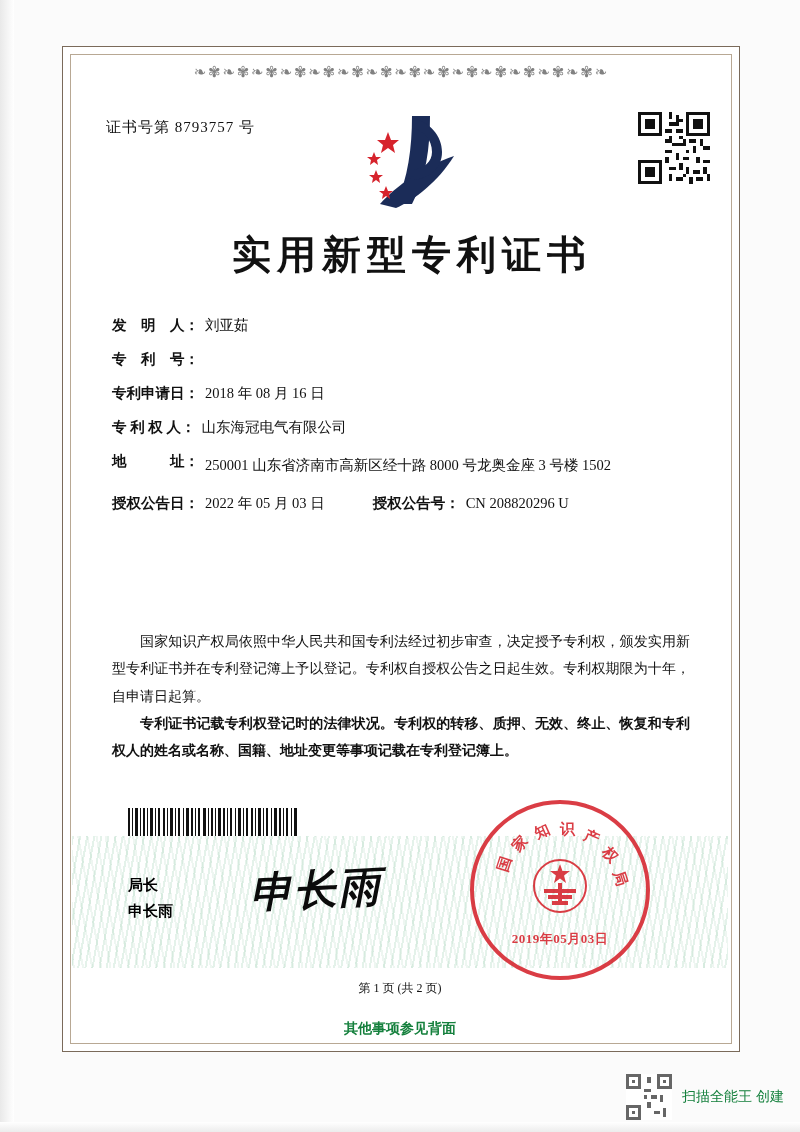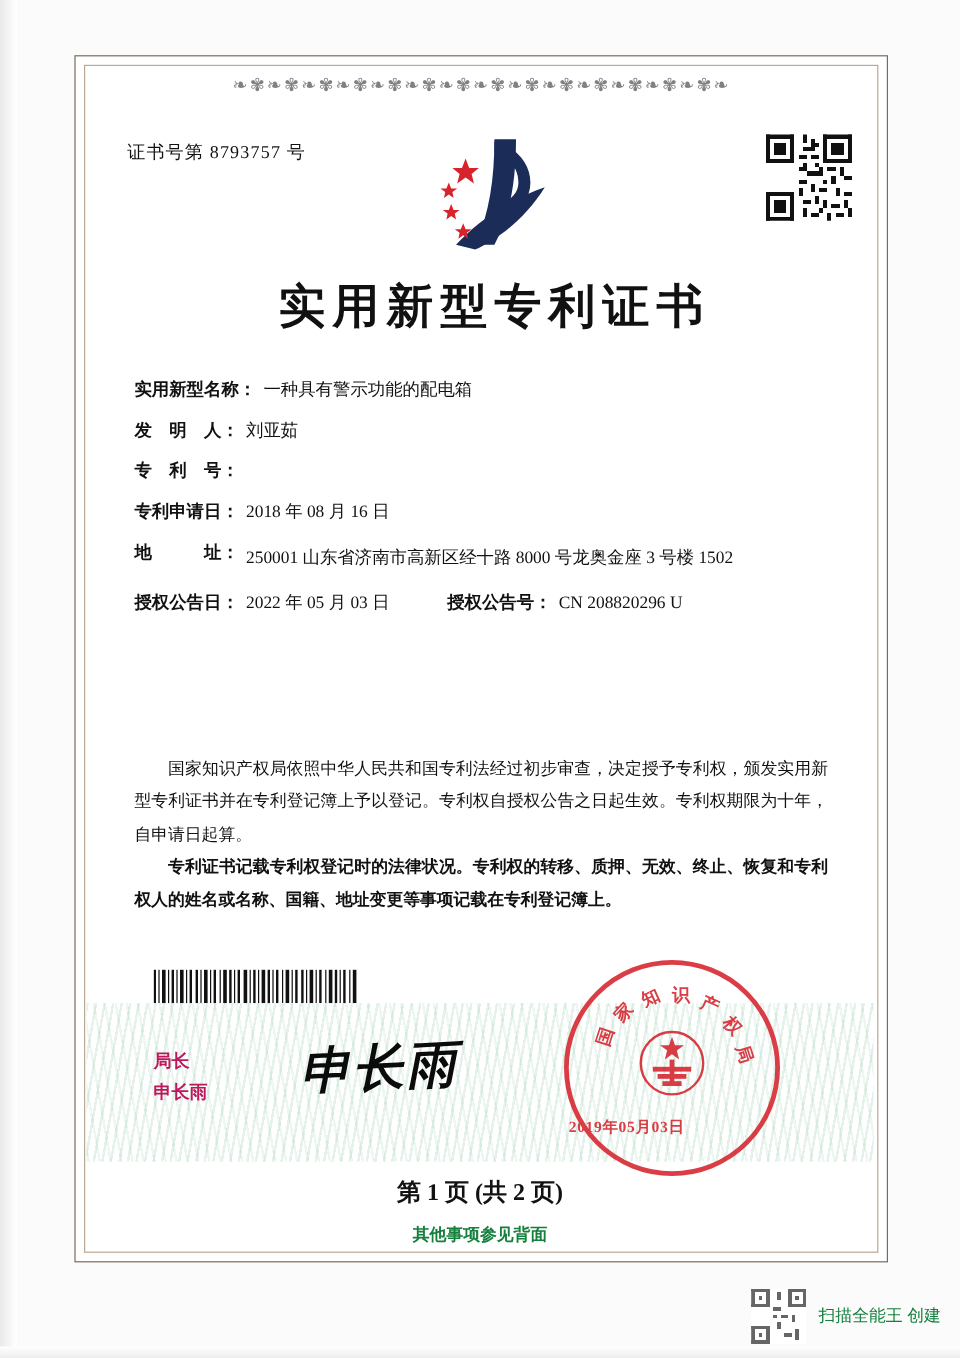--- a/index.html
+++ b/index.html
@@ -146,21 +146,21 @@
     width: 170px; height: 28px;
   }
 
   
   .sig-label {
     position: absolute;
     left: 128px; top: 872px;
     font-size: 15px;
     font-weight: bold;
     line-height: 1.75;
-    color: #be185d;
+    color: #000000;
   }
   .sig-hand {
     position: absolute;
     left: 250px; top: 862px;
     font-size: 42px;
     font-family: "DejaVu Serif", serif;
     font-style: italic;
     font-weight: bold;
     color: #0b0b0b;
     letter-spacing: 2px;
@@ -191,20 +191,21 @@
   }
   .seal .emblem {
     position: absolute;
     left: 50%; top: 52px;
     transform: translateX(-50%);
     width: 64px; height: 60px;
   }
   .seal .seal-date {
     position: absolute;
     left: 0; right: 0; bottom: 28px;
+    text-align: center;
     font-size: 13px;
     font-weight: bold;
     letter-spacing: .5px;
   }
 
   
   .guilloche {
     position: absolute;
     left: 72px; top: 836px;
     width: 656px; height: 132px;
@@ -212,23 +213,22 @@
       repeating-linear-gradient(100deg, rgba(120,190,150,.20) 0 2px, rgba(255,255,255,0) 2px 7px),
       repeating-linear-gradient(-100deg, rgba(150,200,170,.16) 0 2px, rgba(255,255,255,0) 2px 9px);
     pointer-events: none;
   }
 
   
   .page-num {
     position: absolute;
     left: 0; right: 0; top: 980px;
     text-align: center;
-    font-size: 20px;
+    font-size: 12px;
     color: #111;
-    font-weight: bold;
   }
   .footer-note {
     position: absolute;
     left: 0; right: 0; top: 1020px;
     text-align: center;
     font-size: 14px;
     font-weight: bold;
     color: #15803d;
   }
 
@@ -335,33 +335,33 @@
     <polygon points="24,44 26,49 31,49 27,52 28,57 24,54 20,57 21,52 17,49 22,49"></polygon>
     <polygon points="26,62 28,67 33,67 29,70 30,75 26,72 22,75 23,70 19,67 24,67"></polygon>
     <polygon points="36,78 38,83 43,83 39,86 40,91 36,88 32,91 33,86 29,83 34,83"></polygon>
   </g>
 </svg>
 
 <div class="title">实用新型专利证书</div>
 
 <div class="fields">
   <div class="frow">
-    <span class="flabel">实用新型名称：</span>
-    <span class="fvalue">一种具有警示功能的配电箱</span>
-  </div>
-  <div class="frow">
     <span class="flabel">发　明　人：</span>
     <span class="fvalue">刘亚茹</span>
   </div>
   <div class="frow">
     <span class="flabel">专　利　号：</span>
   </div>
   <div class="frow">
     <span class="flabel">专利申请日：</span>
     <span class="fvalue">2018 年 08 月 16 日</span>
+  </div>
+  <div class="frow">
+    <span class="flabel">专 利 权 人：</span>
+    <span class="fvalue">山东海冠电气有限公司</span>
   </div>
   <div class="frow">
     <span class="flabel">地　　　址：</span>
     <span class="fvalue addr">250001  山东省济南市高新区经十路 8000 号龙奥金座 3 号楼 1502</span>
   </div>
   <div class="frow">
     <div class="inline-pair">
       <span class="flabel">授权公告日：</span>
       <span class="fvalue" style="flex:0 0 auto">2022 年 05 月 03 日</span>
       <span class="second">

